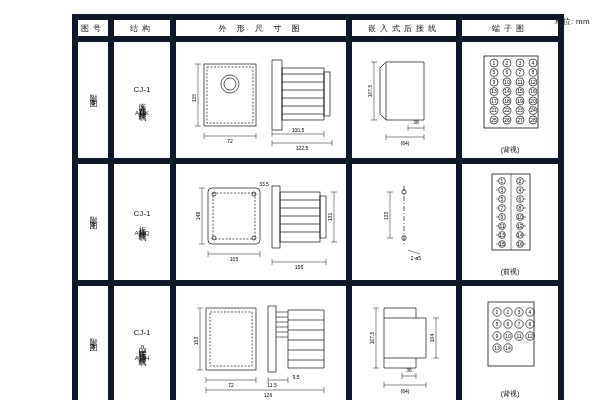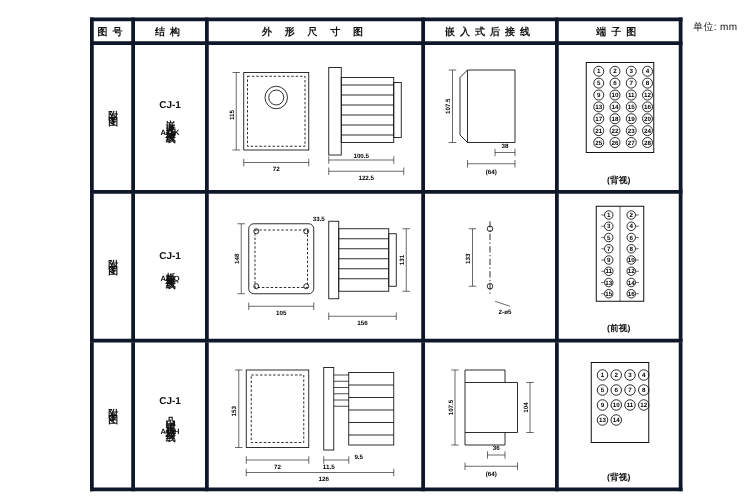--- a/index.html
+++ b/index.html
@@ -9,22 +9,22 @@
     color:#111;overflow:hidden;position:relative;
   }
   .unit{
     position:absolute;right:10px;top:16px;font-size:8px;letter-spacing:.3px;
   }
   table.main{
     position:absolute;left:72px;top:14px;width:456px;height:372px;
     border-collapse:collapse;table-layout:fixed;
   }
   table.main th, table.main td{
-    border:3px solid #0f172a;vertical-align:middle;text-align:center;
-    font-size:8px;padding:0;font-weight:bold;
+    border:6px solid #0f172a;vertical-align:middle;text-align:center;
+    font-size:8px;padding:0;
   }
   thead th{height:16px;font-weight:normal;letter-spacing:4px;}
   .c-no{width:30px;}
   .c-struct{width:56px;}
   .c-dim{width:170px;}
   .c-hole{width:104px;}
   .c-term{width:96px;}
   tbody tr{height:118px;}
   .cell-inner{position:relative;width:100%;height:100%;}
   

